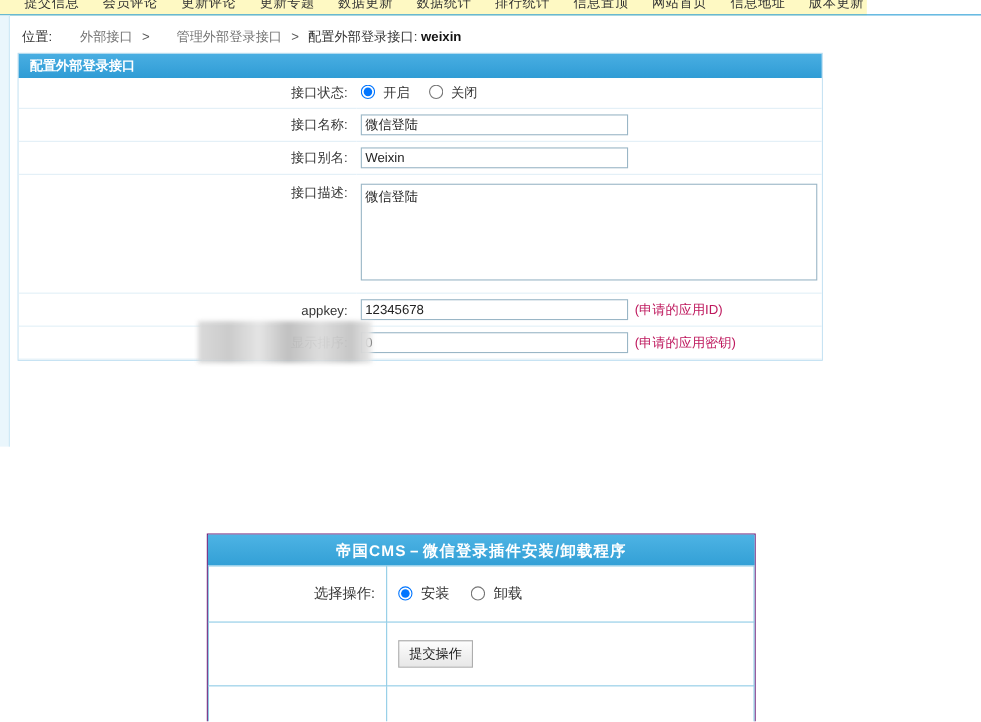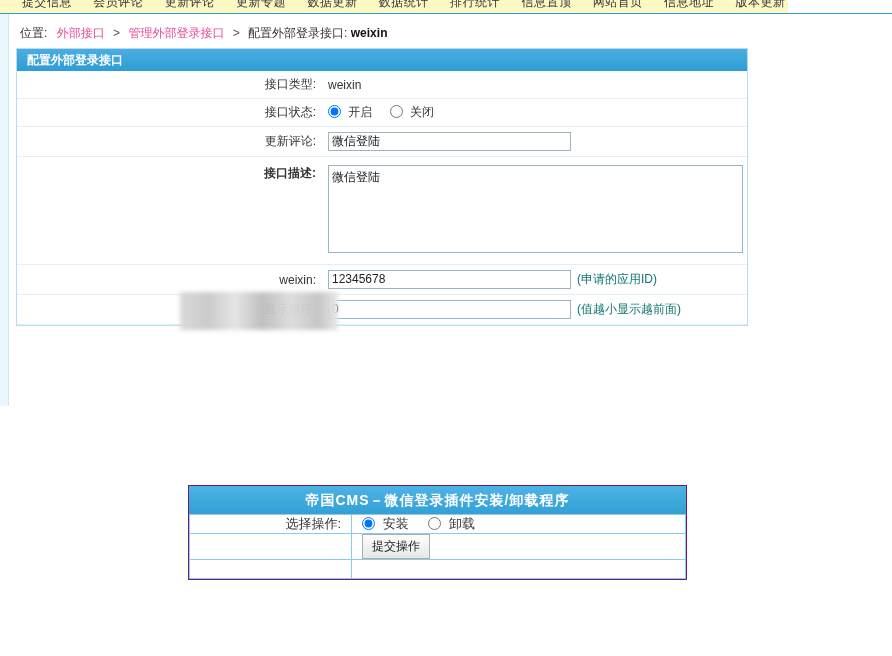--- a/index.html
+++ b/index.html
@@ -62,22 +62,23 @@
   .breadcrumb {
     position: absolute;
     top: 25px;
     left: 20px;
     font-size: 12px;
     color: #333;
     white-space: nowrap;
   }
   .breadcrumb .bc-label { margin-right: 6px; }
   .breadcrumb a {
-    color: #ec4899;
+    color: #737373;
     text-decoration: none;
+    margin-left: 16px;
   }
   .breadcrumb .sep { margin: 0 5px; color: #555; }
   .breadcrumb .cur { font-weight: bold; color: #111; }
 
   
   .panel {
     position: absolute;
     top: 48px;
     left: 16px;
     width: 732px;
@@ -144,21 +145,21 @@
   .radio-wrap label {
     margin-right: 14px;
     font-size: 12px;
     cursor: pointer;
   }
   input[type="radio"] {
     vertical-align: -2px;
     margin: 0 4px 0 0;
   }
   .hint {
-    color: #0f766e;
+    color: #be185d;
     font-size: 12px;
     margin-left: 6px;
   }
   .btn-row { text-align: center; padding: 9px 0 9px 0; }
   .btn {
     font-family: "Liberation Sans", sans-serif;
     font-size: 12px;
     padding: 3px 12px;
     border: 1px solid #adadad;
     background: #f0f0f0;
@@ -202,21 +203,21 @@
     font-weight: bold;
     letter-spacing: 1px;
   }
   .installer table {
     width: 100%;
     border-collapse: collapse;
   }
   .installer td {
     border: 1px solid #8ecbe6;
     font-size: 13px;
-    padding: 0 6px;
+    padding: 16px 6px;
     height: 18px;
   }
   .installer td.ilbl {
     width: 145px;
     text-align: right;
     padding-right: 10px;
     color: #333;
   }
   .installer td.ifld { text-align: left; padding-left: 10px; }
   .installer .radio-wrap label { font-size: 13px; margin-right: 16px; }
@@ -262,70 +263,70 @@
     <span class="sep">&gt;</span>
     <span>配置外部登录接口:</span>
     <span class="cur">weixin</span>
   </div>
 
   <div class="panel">
     <div class="panel-header">配置外部登录接口</div>
 
     <table class="form-table">
       <tbody>
-          <tr>
-        <td class="lbl">接口类型:</td>
-        <td class="fld">
-          <span class="static-val">weixin</span>
-        </td>
-      </tr>
 
       <tr>
         <td class="lbl">接口状态:</td>
         <td class="fld">
           <span class="radio-wrap">
             <label>
               <input type="radio" name="status" checked="" style="">
               <span>开启</span>
             </label>
             <label>
               <input type="radio" name="status" style="">
               <span>关闭</span>
             </label>
           </span>
         </td>
       </tr>
 
       <tr>
-        <td class="lbl">更新评论:</td>
+        <td class="lbl">接口名称:</td>
         <td class="fld">
           <input type="text" class="w240" value="微信登陆" style="">
         </td>
       </tr>
 
-
-      <tr>
-        <td class="lbl" style="vertical-align:top; padding-top:8px;font-weight:bold;">接口描述:</td>
+      <tr>
+        <td class="lbl">接口别名:</td>
+        <td class="fld">
+          <input type="text" class="w240" value="Weixin" style="">
+        </td>
+      </tr>
+
+      <tr>
+        <td class="lbl" style="vertical-align:top; padding-top:8px;">接口描述:</td>
         <td class="fld" style="padding-top:8px; padding-bottom:8px;">
           <textarea style="">微信登陆</textarea>
         </td>
       </tr>
 
       <tr>
-        <td class="lbl">weixin:</td>
+        <td class="lbl">appkey:</td>
         <td class="fld">
           <input type="text" class="w240" value="12345678" style=""><span class="hint">(申请的应用ID)</span>
         </td>
       </tr>
 
 
       <tr>
         <td class="lbl">显示排序:</td>
         <td class="fld">
-          <input type="text" class="w240" value="0" style=""><span class="hint">(值越小显示越前面)</span>
+          <input type="text" class="w240" value="0" style=""><span class="hint">(申请的应用密钥)</span>
         </td>
       </tr>
 
     </tbody>
       </table>
   </div>
 
   <div class="redacted"></div>
 
   <div class="installer">

